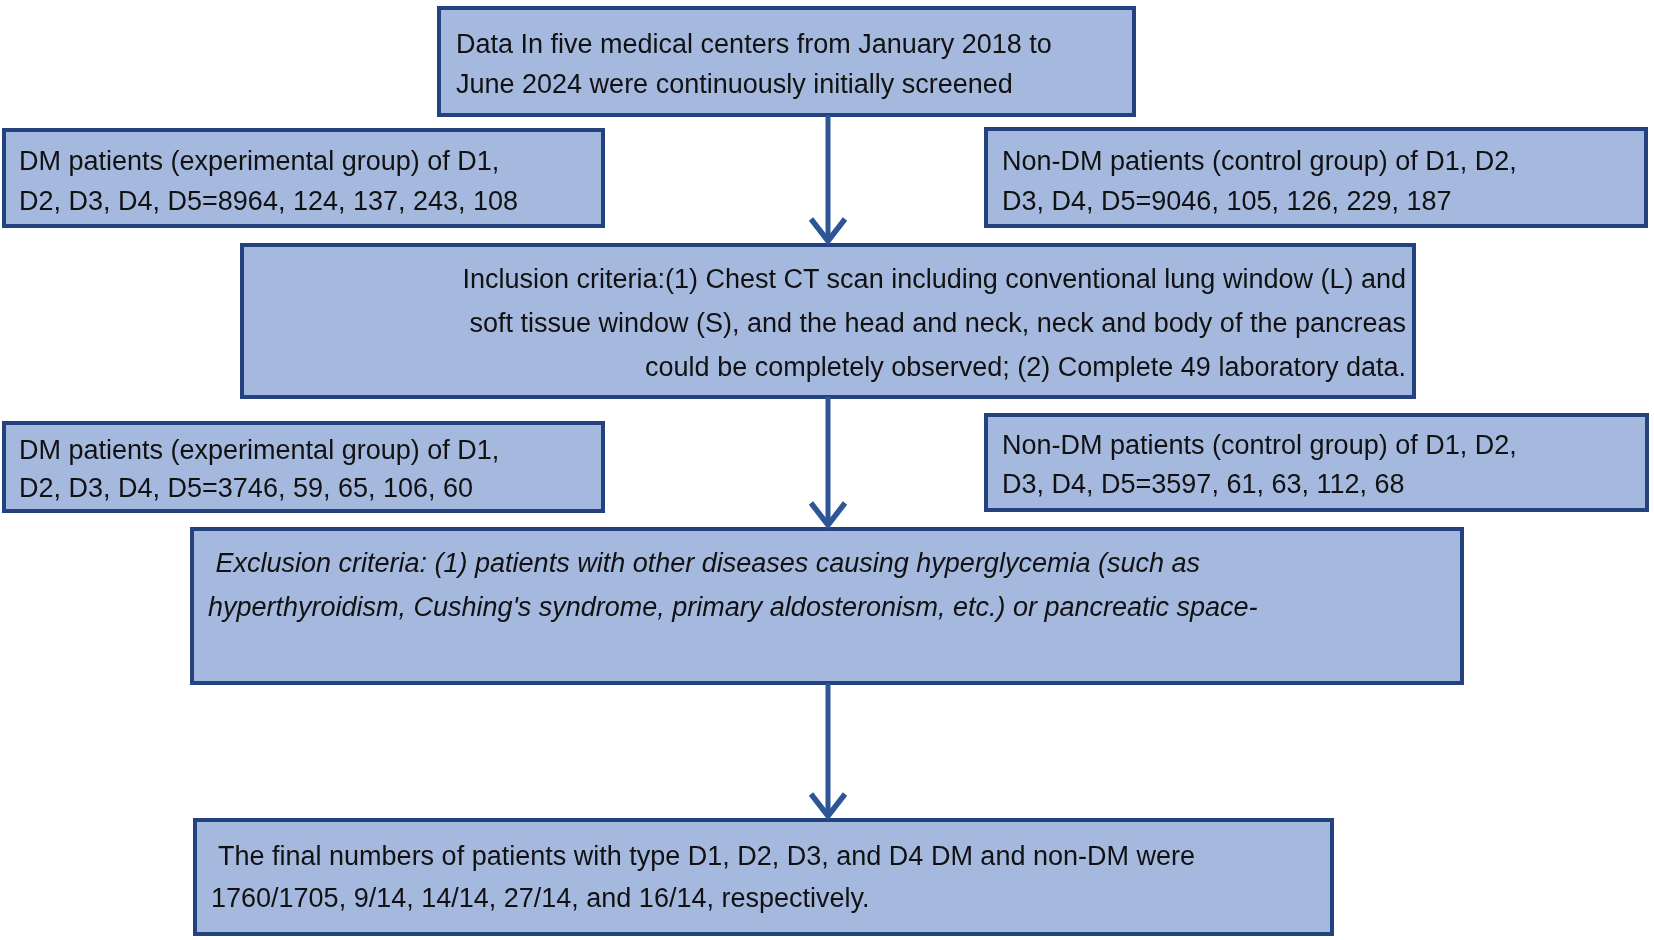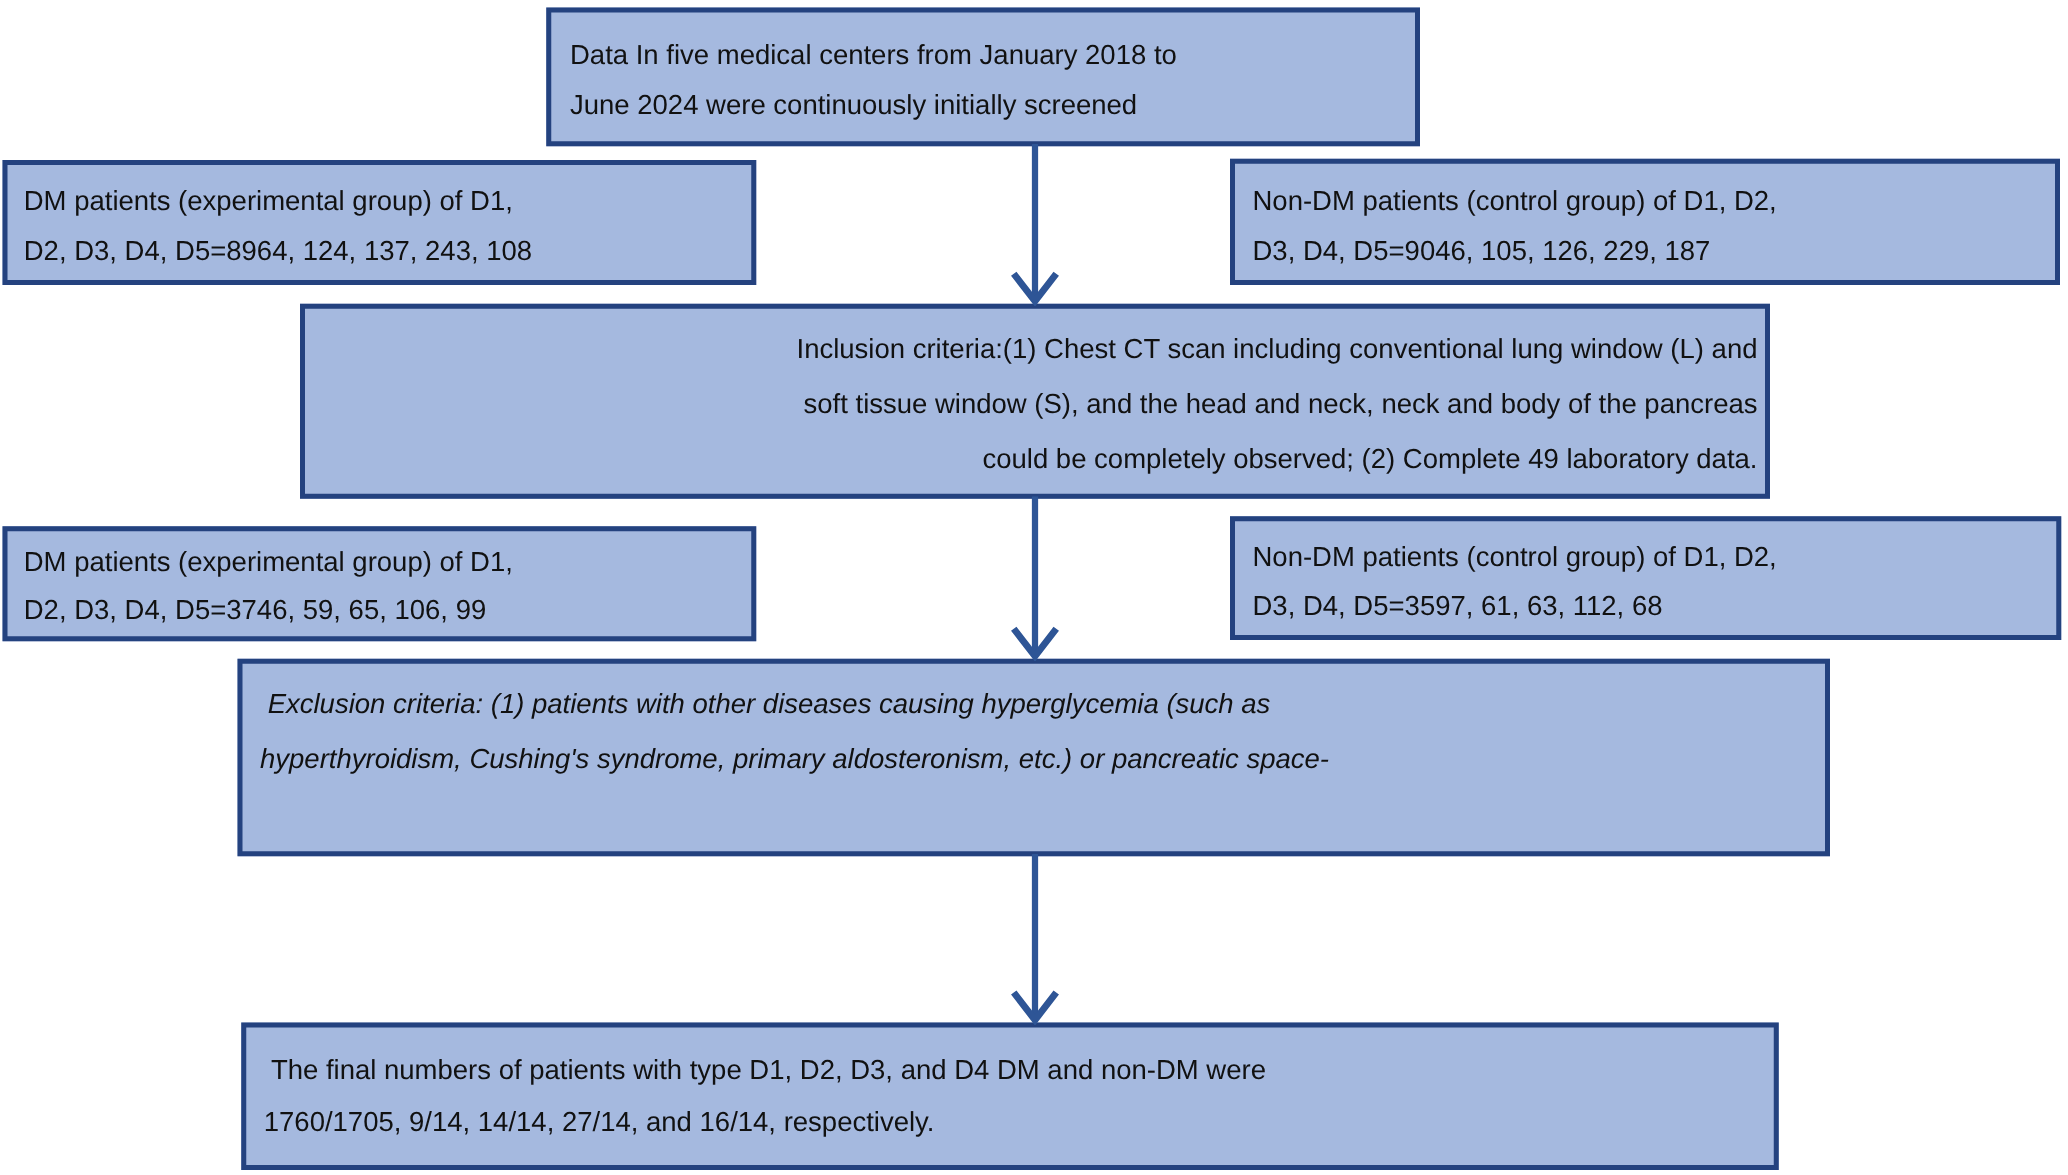--- a/index.html
+++ b/index.html
@@ -17,41 +17,41 @@
     height: 940px;
     background: var(--background);
     font-family: "Liberation Sans", sans-serif;
     color: var(--text);
     overflow: hidden;
   }
   .box {
     position: absolute;
     background: var(--box-fill);
     border: 4px solid var(--box-border);
-    font-size: 22px;
+    font-size: 27px;
     color: var(--text);
   }
   .box .line { white-space: pre; }
   .connector { position: absolute; left: 806px; width: 44px; }
   .connector svg { display: block; }
   .connector line, .connector polyline {
     stroke: var(--arrow);
     fill: none;
   }
   .connector line { stroke-width: 5; }
   .connector polyline { stroke-width: 5.5; stroke-linejoin: miter; }
 
   #b-screening      { left: 437px; top: 6px;   width: 699px;  height: 111px; line-height: 40px; padding: 14px 6px 0 15px; }
   #b-dm-initial     { left: 2px;   top: 128px; width: 603px;  height: 100px; line-height: 40px; padding: 9px 6px 0 13px; }
   #b-nondm-initial  { left: 984px; top: 127px; width: 664px;  height: 101px; line-height: 40px; padding: 10px 6px 0 14px; }
   #b-inclusion      { left: 240px; top: 243px; width: 1176px; height: 156px; line-height: 44px; padding: 10px 6px 0 12px; text-align: right; }
   #b-dm-included    { left: 2px;   top: 421px; width: 603px;  height: 92px;  line-height: 38px; padding: 6px 6px 0 13px; }
   #b-nondm-included { left: 984px; top: 413px; width: 665px;  height: 99px;  line-height: 39px; padding: 9px 6px 0 14px; }
   #b-exclusion      { left: 190px; top: 527px; width: 1274px; height: 158px; line-height: 44px; padding: 10px 6px 0 14px; font-style: italic; }
-  #b-final          { left: 193px; top: 818px; width: 1230px; height: 118px; line-height: 42px; padding: 13px 6px 0 14px; }
+  #b-final          { left: 193px; top: 818px; width: 1141px; height: 118px; line-height: 42px; padding: 13px 6px 0 14px; }
 
   #a1 { top: 115px; }
   #a2 { top: 397px; }
   #a3 { top: 683px; }
 </style>
 </head>
 <body>
 
 <div id="canvas">
 
@@ -71,21 +71,21 @@
   </div>
 
   <div class="box" id="b-inclusion">
     <div class="line"> Inclusion criteria:(1) Chest CT scan including conventional lung window (L) and</div>
     <div class="line">soft tissue window (S), and the head and neck, neck and body of the pancreas</div>
     <div class="line">could be completely observed; (2) Complete 49 laboratory data.</div>
   </div>
 
   <div class="box" id="b-dm-included">
     <div class="line">DM patients (experimental group) of D1,</div>
-    <div class="line">D2, D3, D4, D5=3746, 59, 65, 106, 99</div>
+    <div class="line">D2, D3, D4, D5=3746, 59, 65, 106, 60</div>
   </div>
 
   <div class="box" id="b-nondm-included">
     <div class="line">Non-DM patients (control group) of D1, D2,</div>
     <div class="line">D3, D4, D5=3597, 61, 63, 112, 68</div>
   </div>
 
   <div class="box" id="b-exclusion">
     <div class="line"> Exclusion criteria: (1) patients with other diseases causing hyperglycemia (such as</div>
     <div class="line">hyperthyroidism, Cushing's syndrome, primary aldosteronism, etc.) or pancreatic space-</div>

